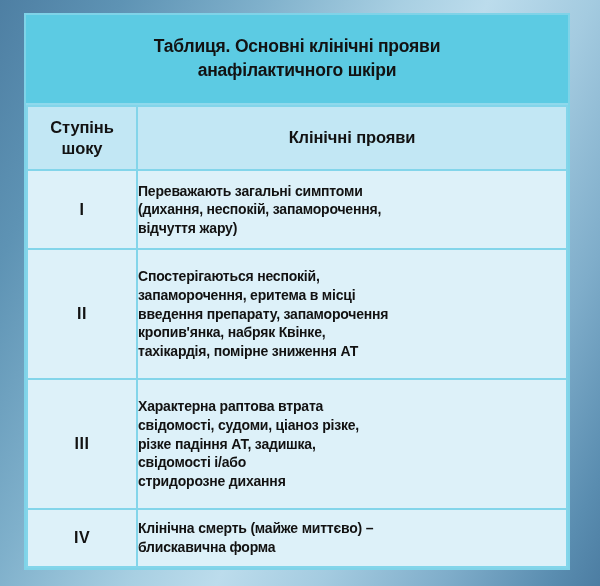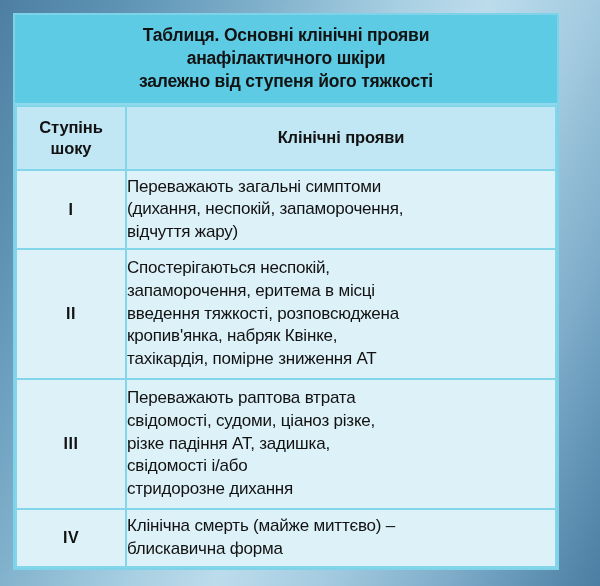--- a/index.html
+++ b/index.html
@@ -24,21 +24,21 @@
   }
 
   #slide {
     position: relative;
     width: 600px;
     height: 586px;
   }
 
   .table-wrap {
     position: absolute;
-    left: 13px;
+    left: 24px;
     top: 13px;
     width: 546px;
     border: 2px solid #7fd3e8;
     box-sizing: border-box;
   }
 
   .title-cell {
     background: #5ccbe3;
     color: #121212;
     text-align: center;
@@ -92,22 +92,22 @@
 
   td.degree {
     text-align: center;
     font-weight: bold;
     font-size: 16px;
     letter-spacing: 0.5px;
   }
 
   td.manif {
     text-align: left;
-    font-weight: normal;
-    font-size: 17px;
+    font-weight: bold;
+    font-size: 14px;
     line-height: 1.33;
     padding: 8px 6px 8px 14px;
     letter-spacing: -0.2px;
   }
   td.manif .mline { display: block; white-space: nowrap; }
 
   .r1 { height: 79px; }
   .r2 { height: 130px; }
   .r3 { height: 130px; }
   .r4 { height: 58px; }
@@ -115,21 +115,20 @@
 </head>
 <body>
 
 <div id="slide">
 
   <div class="table-wrap">
 
     <div class="title-cell">
       <span class="tline">Таблиця. Основні клінічні прояви</span>
       <span class="tline">анафілактичного шкіри</span>
-      <span class="tline">залежно від ступеня його тяжкості</span>
     </div>
 
     <table class="main">
       <colgroup>
         <col class="col-deg">
         <col>
       </colgroup>
       <thead>
         <tr>
           <th class="head-deg">
@@ -148,30 +147,30 @@
             <span class="mline">(дихання, неспокій, запаморочення,</span>
             <span class="mline">відчуття жару)</span>
           </td>
         </tr>
 
         <tr class="r2">
           <td class="degree">II</td>
           <td class="manif">
             <span class="mline">Спостерігаються неспокій,</span>
             <span class="mline">запаморочення, еритема в місці</span>
-            <span class="mline">введення тяжкості, розповсюджена</span>
+            <span class="mline">введення препарату, запаморочення</span>
             <span class="mline">кропив'янка, набряк Квінке,</span>
             <span class="mline">тахікардія, помірне зниження АТ</span>
           </td>
         </tr>
 
         <tr class="r3">
           <td class="degree">III</td>
           <td class="manif">
-            <span class="mline">Переважають раптова втрата</span>
+            <span class="mline">Характерна раптова втрата</span>
             <span class="mline">свідомості, судоми, ціаноз різке,</span>
             <span class="mline">різке падіння АТ, задишка,</span>
             <span class="mline">свідомості і/або</span>
             <span class="mline">стридорозне дихання</span>
           </td>
         </tr>
 
         <tr class="r4">
           <td class="degree">IV</td>
           <td class="manif">

